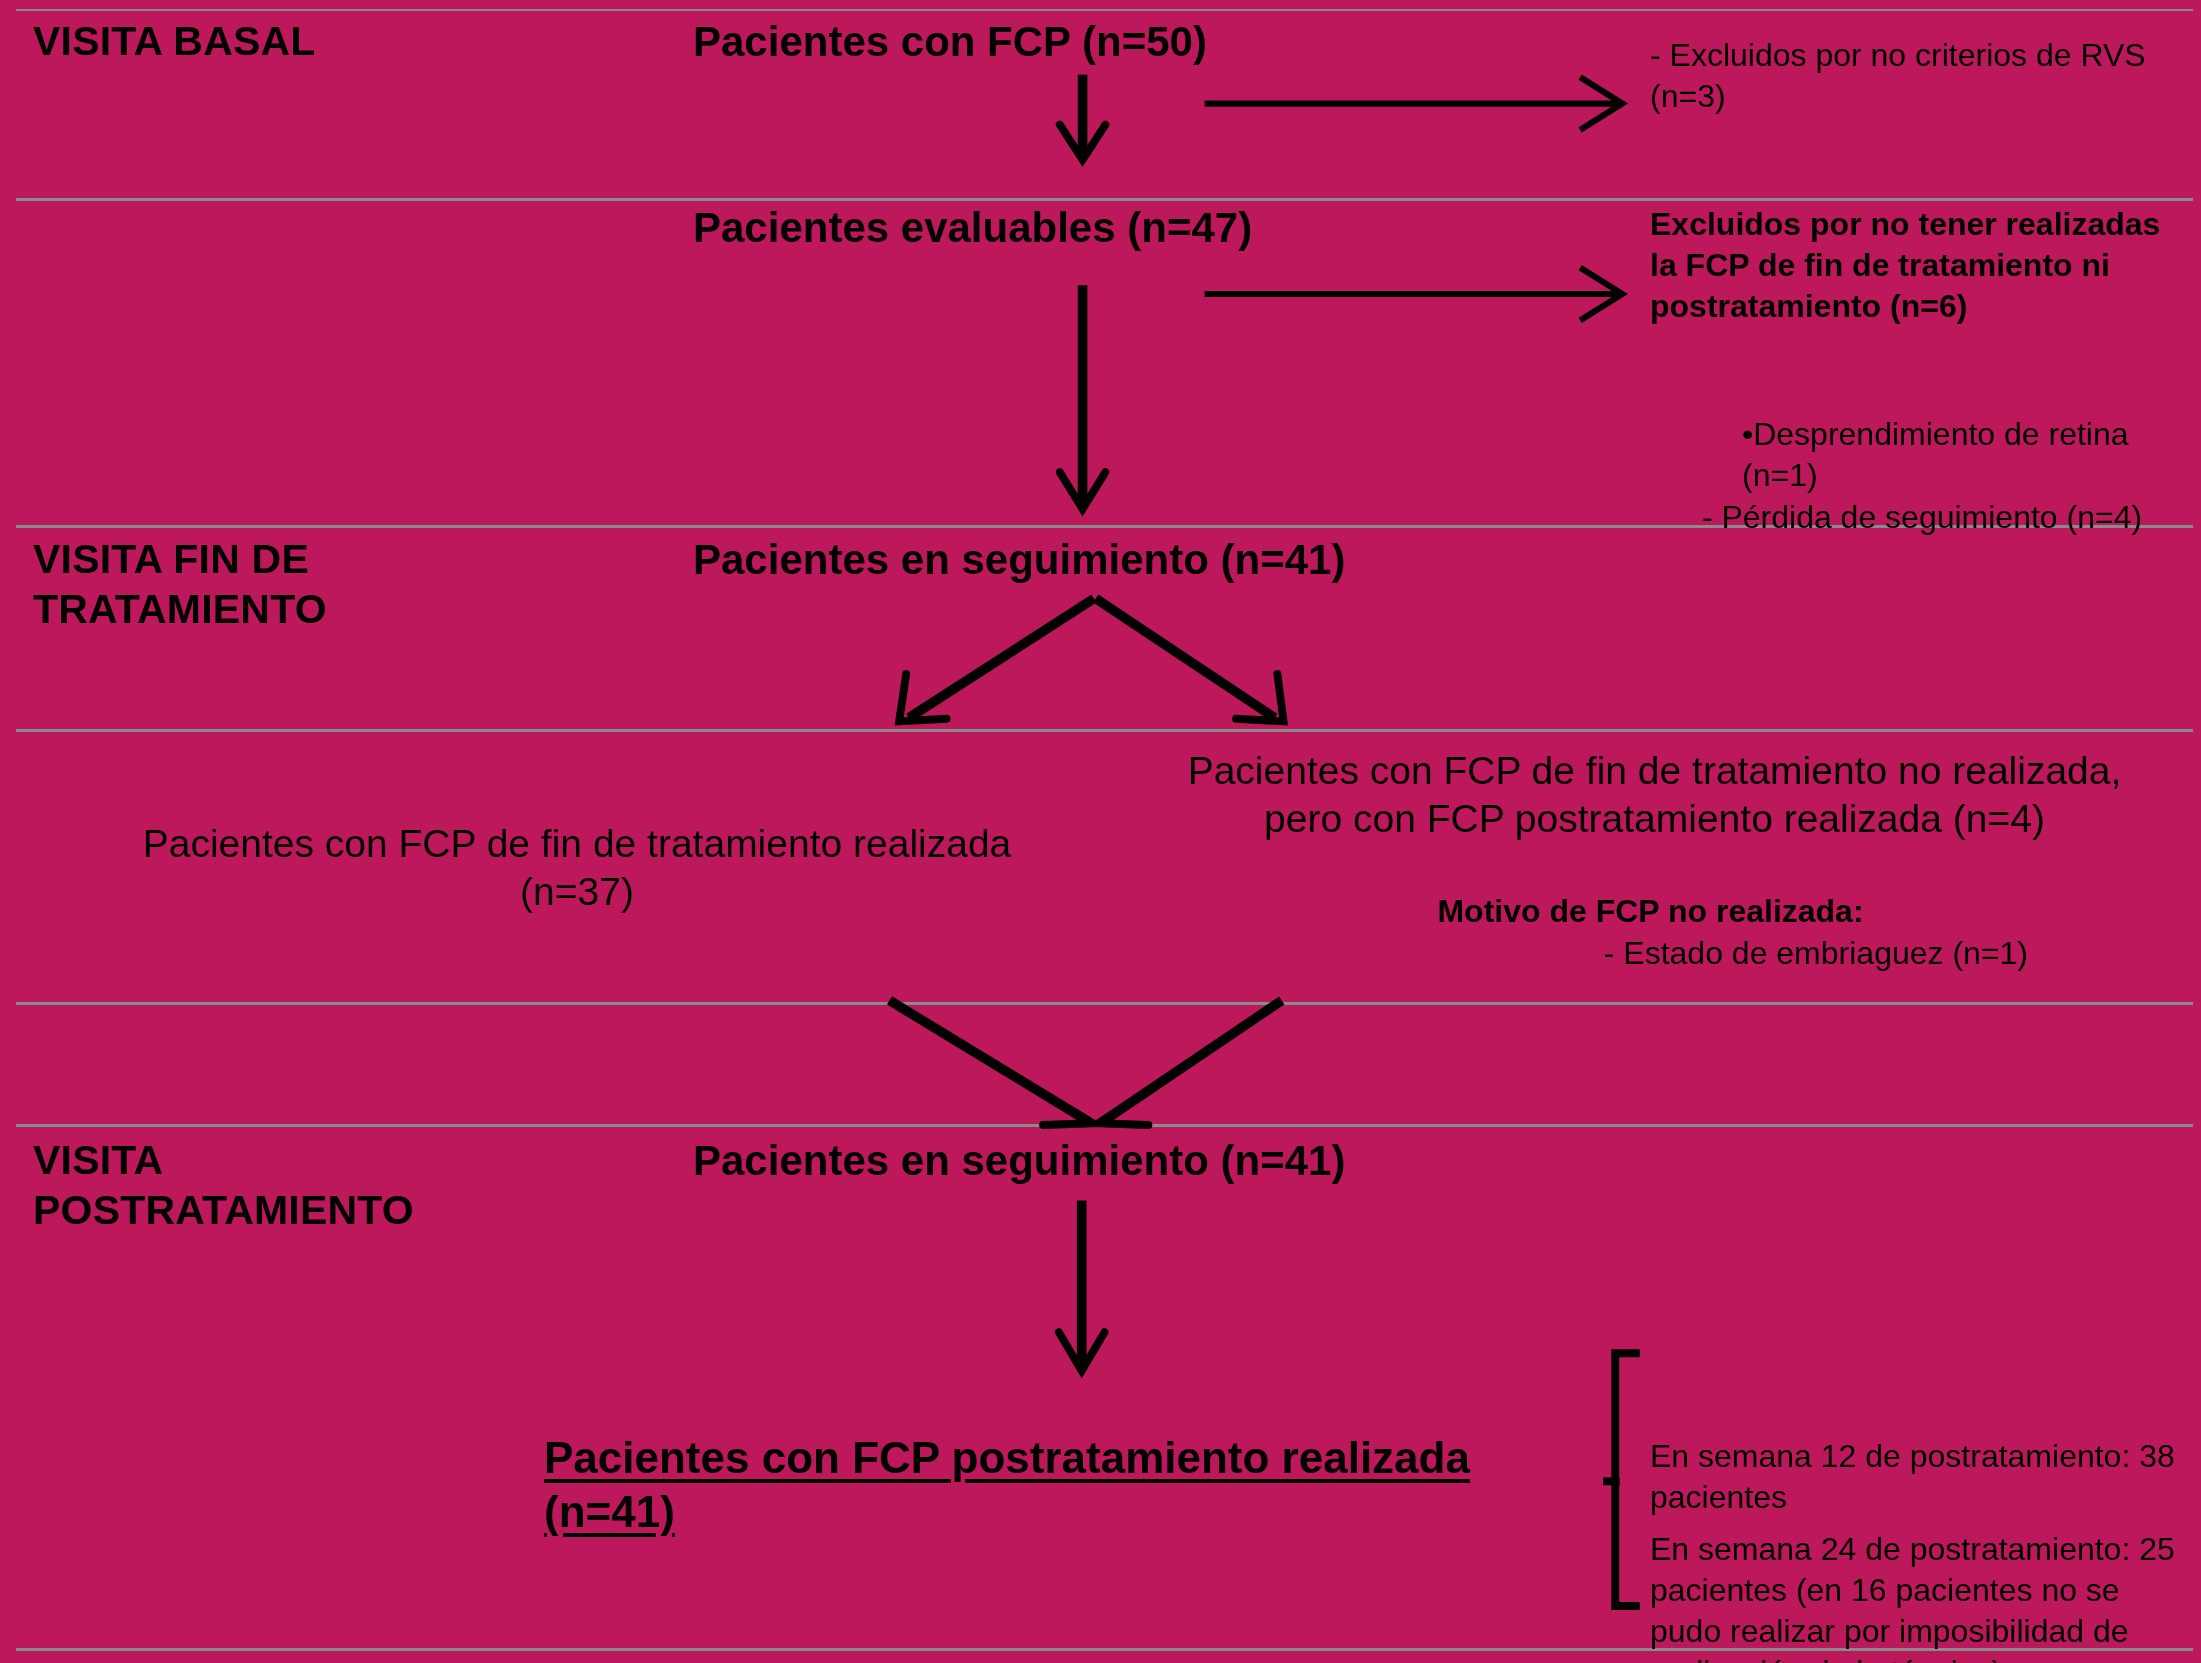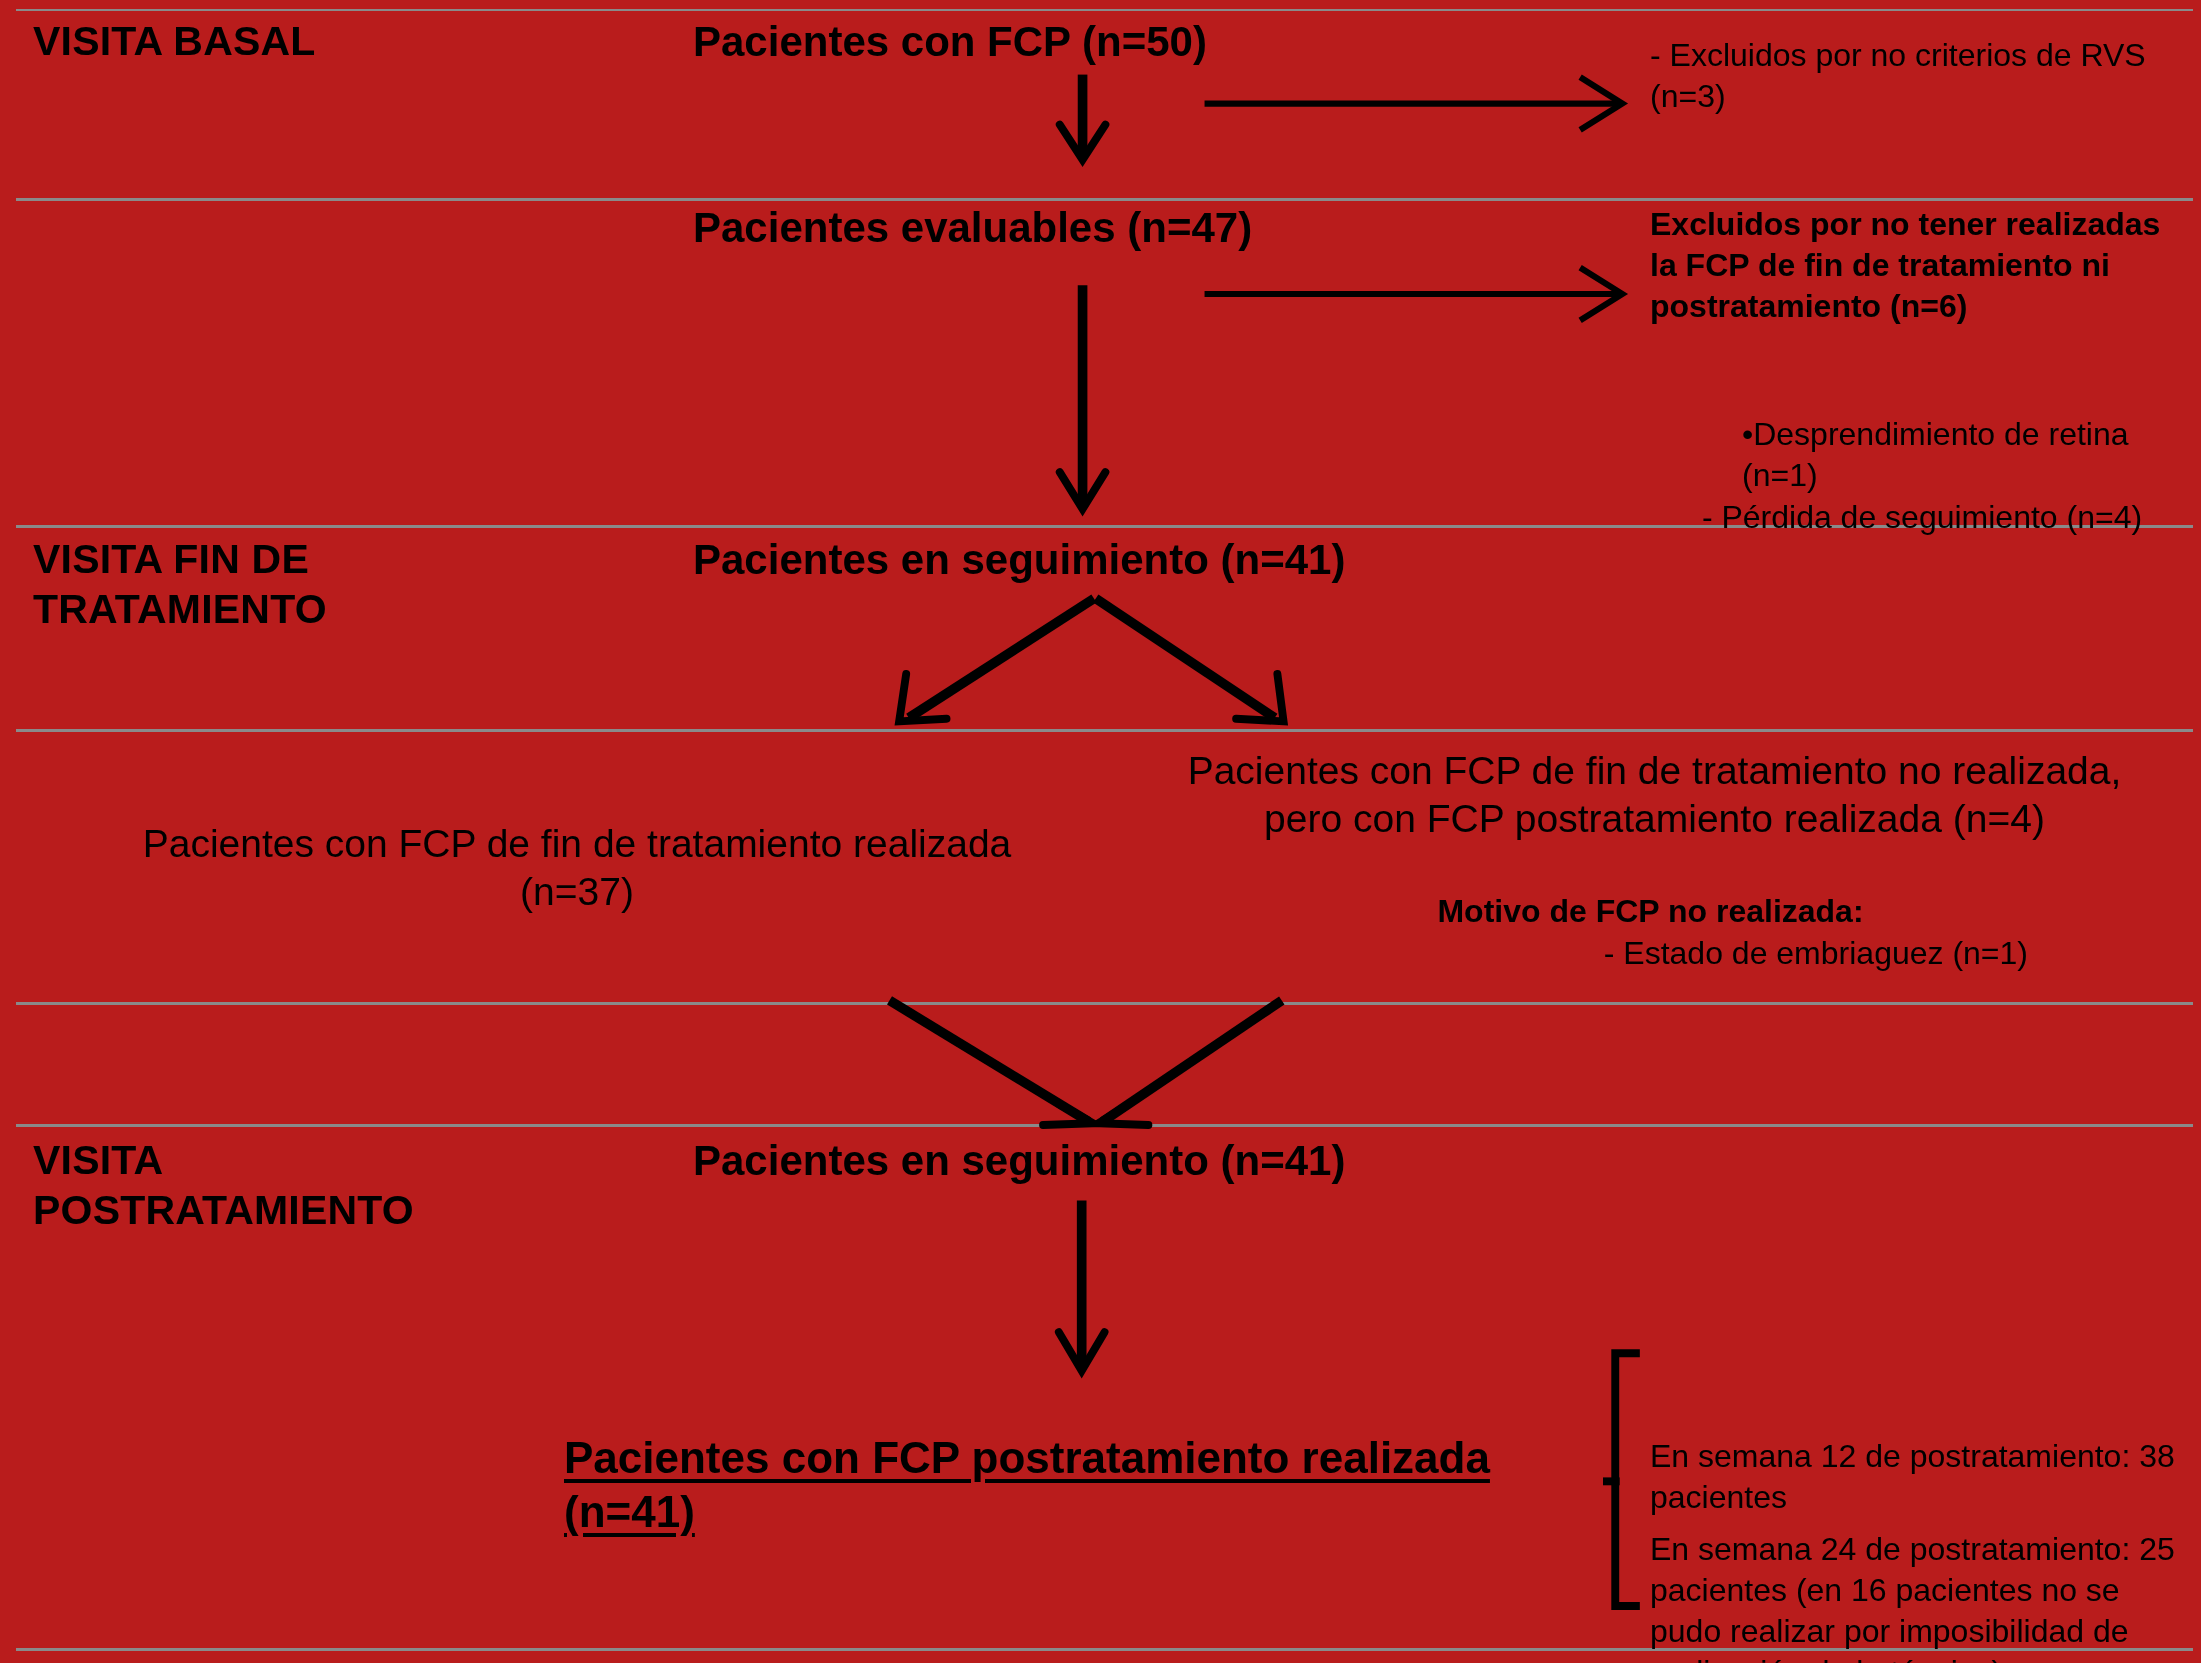--- a/index.html
+++ b/index.html
@@ -8,21 +8,21 @@
     background: #ffffff;
   }
   body {
     font-family: "Liberation Sans", sans-serif;
     color: #000000;
   }
   #flowchart {
     position: relative;
     width: 2202px;
     height: 1663px;
-    background: #b91c1c;
+    background: #be185d;
     overflow: hidden;
   }
   .sep {
     position: absolute;
     left: 16px;
     width: 2177px;
     height: 2.6px;
     background: #8a8a8a;
   }
   .txt {
@@ -122,21 +122,21 @@
   <div class="txt node-main" style="left:693px; top:534px; width:790px;">Pacientes en seguimiento (n=41)</div>
 
   <div class="txt node-plain" style="left:92px; top:820px; width:970px;">Pacientes con FCP de fin de tratamiento realizada
 (n=37)</div>
 
   <div class="txt node-plain" style="left:1132px; top:747px; width:1045px;">Pacientes con FCP de fin de tratamiento no realizada,
 pero con FCP postratamiento realizada (n=4)</div>
 
   <div class="txt node-main" style="left:693px; top:1135px; width:790px;">Pacientes en seguimiento (n=41)</div>
 
-  <div class="txt node-main underlined" style="left:564px; top:1431px; width:1067px; font-size:44px;">Pacientes con FCP postratamiento realizada
+  <div class="txt node-main underlined" style="left:544px; top:1431px; width:1067px; font-size:44px;">Pacientes con FCP postratamiento realizada
 (n=41)</div>
 
   <div class="txt side-note" style="left:1650px; top:35px; width:535px;">- Excluidos por no criterios de RVS
 (n=3)</div>
 
   <div class="txt side-note side-note-bold" style="left:1650px; top:204px; width:544px;">Excluidos por no tener realizadas
 la FCP de fin de tratamiento ni
 postratamiento (n=6)</div>
 
 

